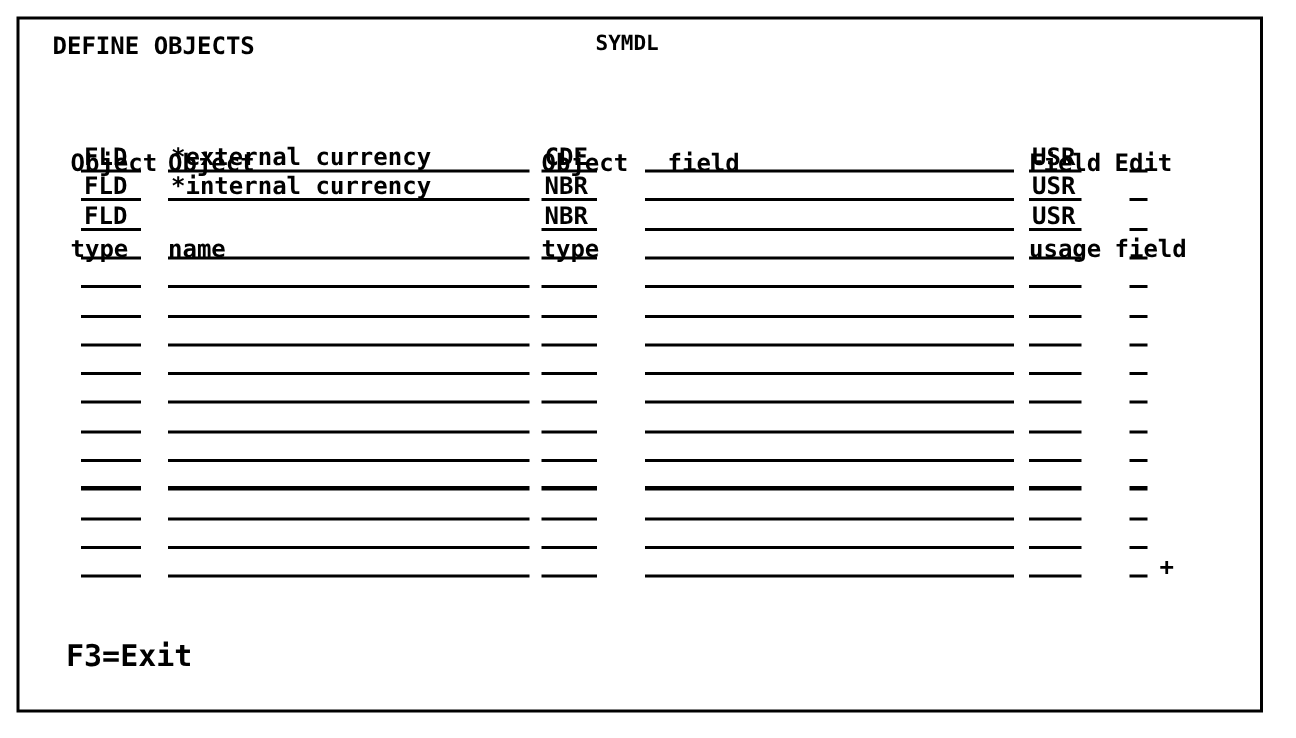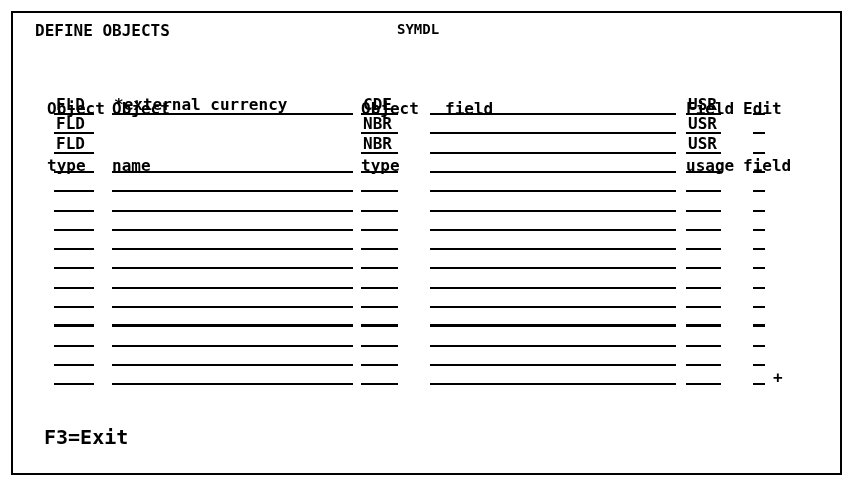--- a/index.html
+++ b/index.html
@@ -72,20 +72,21 @@
       <div class="row" style="top: 97px;">
         <span class="c1">FLD</span>
         <span class="c2">*external currency</span>
         <span class="c3">CDE</span>
         <span class="c4"></span>
         <span class="c5">USR</span>
         <span class="c6"></span>
       </div>
       <div class="row" style="top: 116.3px;">
         <span class="c1">FLD</span>
+        <span class="c2">*internal currency</span>
         <span class="c3">NBR</span>
         <span class="c4"></span>
         <span class="c5">USR</span>
         <span class="c6"></span>
       </div>
       <div class="row" style="top: 135.6px;">
         <span class="c1">FLD</span>
         <span class="c3">NBR</span>
         <span class="c4"></span>
         <span class="c5">USR</span>

